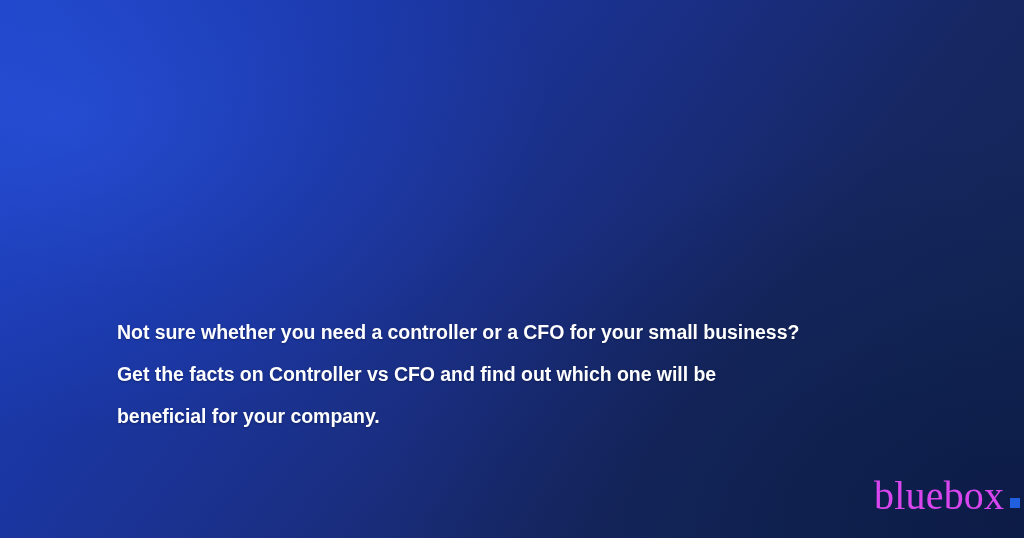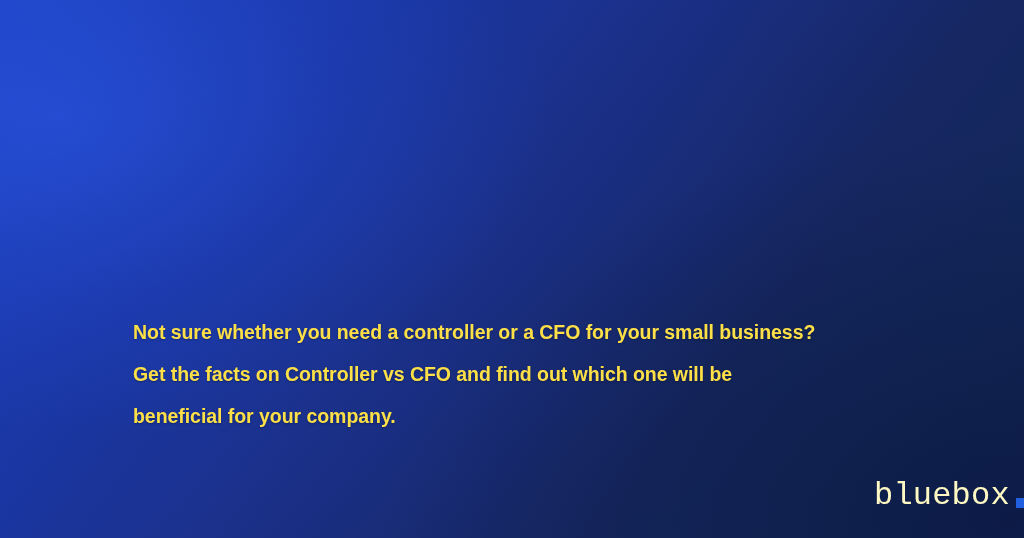--- a/index.html
+++ b/index.html
@@ -73,48 +73,48 @@
     font-weight: 700;
     font-size: 50px;
     line-height: 60px;
     letter-spacing: -0.4px;
     text-shadow: 0 2px 3px rgba(6, 16, 48, 0.45);
   }
 
   
   .description {
     position: absolute;
-    left: 133px;
+    left: 117px;
     top: 311px;
     width: 690px;
     margin: 0;
-    color: #fde047;
+    color: #ffffff;
     font-family: "Liberation Sans", sans-serif;
     font-weight: 700;
     font-size: 19.5px;
     line-height: 42px;
     letter-spacing: -0.05px;
     text-shadow: 0 1px 2px rgba(6, 16, 48, 0.4);
   }
 
   
   .logo {
     position: absolute;
     left: 874px;
     top: 480px;
     display: flex;
     align-items: flex-end;
     gap: 6px;
   }
 
   .logo-wordmark {
-    color: #fef9c3;
-    font-family: Liberation Mono, monospace;
+    color: #d946ef;
+    font-family: Liberation Serif, serif;
     font-weight: 400;
-    font-size: 32px;
+    font-size: 40px;
     line-height: 32px;
     letter-spacing: 0.2px;
   }
 
   .logo-dot {
     width: 10px;
     height: 10px;
     margin-bottom: 4px;
     background-color: #1f5fe0;
     flex: 0 0 auto;

